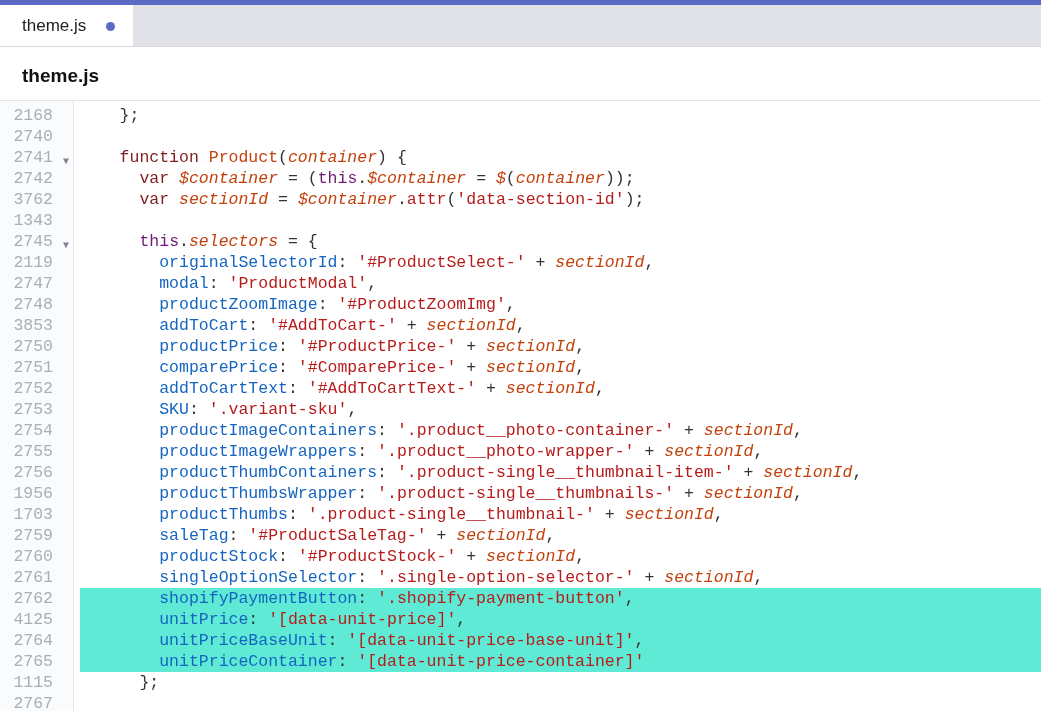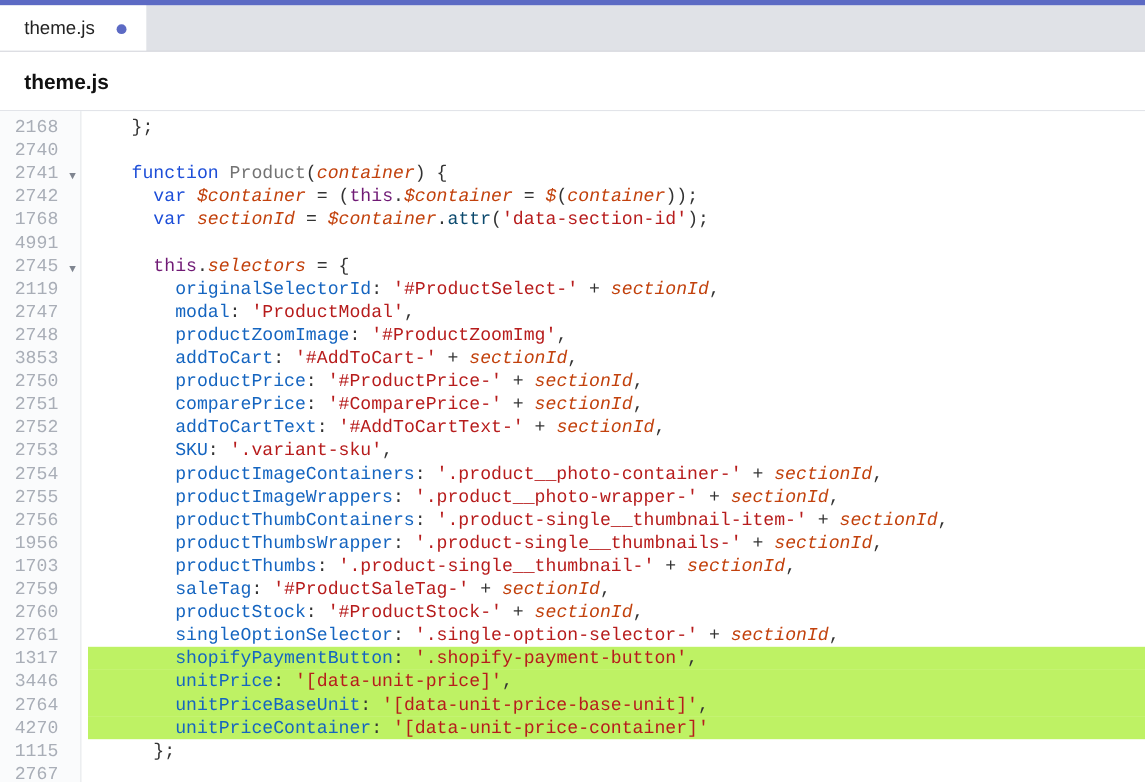--- a/index.html
+++ b/index.html
@@ -8,28 +8,28 @@
   .tab-bar { height: 42px; background: #e0e2e7; border-bottom: 1px solid #d7d9de; display: flex; }
   .tab { background: #fff; padding: 10px 18px 9px 22px; display: flex; align-items: center; gap: 12px; font-size: 17px; color: #222; }
   .dot { width: 9px; height: 9px; border-radius: 50%; background: #5c6ac4; margin-left: 8px; }
   .breadcrumb { padding: 18px 22px 13px 22px; font-size: 19px; font-weight: 600; color: #111; border-bottom: 1px solid #e2e4e9; }
   .editor { display: flex; font-family: "SFMono-Regular", Menlo, Consolas, "Liberation Mono", monospace; font-size: 16.5px; line-height: 21px; }
   .gutter { background: #fafbfc; border-right: 1px solid #e6e8ec; padding: 4px 0 0 0; width: 74px; color: #a9aeb7; text-align: right; user-select: none; }
   .gutter .ln { padding-right: 20px; position: relative; }
   .fold { position: absolute; right: 4px; top: 4px; font-size: 10px; color: #7f8590; }
   .code { padding: 4px 0 0 6px; flex: 1; white-space: pre; }
   .line { }
-  .hl { background: #bef264; }
+  .hl { background: #5eead4; }
   
-  .kw { color: #1d4ed8; }
-  .fname { color: #737373; }
+  .kw { color: #7f1d1d; }
+  .fname { color: #c2410c; }
   .ident { color: #c2410c; font-style: italic; }
   .prop { color: #1565c0; }
   .str { color: #b71c1c; }
-  .method { color: #0c4a6e; }
+  .method { color: #b91c1c; }
   .this { color: #701a75; }
   .punct { color: #333; }
 </style>
 </head>
 <body>
 
 <div class="top-accent"></div>
 
 <div class="tab-bar">
   <div class="tab">
@@ -41,40 +41,40 @@
 <div class="breadcrumb">
   <span>theme.js</span>
 </div>
 
 <div class="editor">
   <div class="gutter" id="gutter">
       <div class="ln">2168</div>
       <div class="ln">2740</div>
       <div class="ln">2741<span class="fold">▼</span></div>
       <div class="ln">2742</div>
-      <div class="ln">1768</div>
-      <div class="ln">4991</div>
+      <div class="ln">3762</div>
+      <div class="ln">1343</div>
       <div class="ln">2745<span class="fold">▼</span></div>
       <div class="ln">2119</div>
       <div class="ln">2747</div>
       <div class="ln">2748</div>
       <div class="ln">3853</div>
       <div class="ln">2750</div>
       <div class="ln">2751</div>
       <div class="ln">2752</div>
       <div class="ln">2753</div>
       <div class="ln">2754</div>
       <div class="ln">2755</div>
       <div class="ln">2756</div>
       <div class="ln">1956</div>
       <div class="ln">1703</div>
       <div class="ln">2759</div>
       <div class="ln">2760</div>
       <div class="ln">2761</div>
-      <div class="ln">1317</div>
-      <div class="ln">3446</div>
+      <div class="ln">2762</div>
+      <div class="ln">4125</div>
       <div class="ln">2764</div>
-      <div class="ln">4270</div>
+      <div class="ln">2765</div>
       <div class="ln">1115</div>
       <div class="ln">2767</div>
     </div>
   <div class="code" id="code"><div class="line"><span class="punct">    };</span></div><div class="line">&nbsp;</div><div class="line"><span class="punct">    </span><span class="kw">function</span><span class="punct"> </span><span class="fname">Product</span><span class="punct">(</span><span class="ident">container</span><span class="punct">) {</span></div><div class="line"><span class="punct">      </span><span class="kw">var</span><span class="punct"> </span><span class="ident">$container</span><span class="punct"> = (</span><span class="this">this</span><span class="punct">.</span><span class="ident">$container</span><span class="punct"> = </span><span class="ident">$</span><span class="punct">(</span><span class="ident">container</span><span class="punct">));</span></div><div class="line"><span class="punct">      </span><span class="kw">var</span><span class="punct"> </span><span class="ident">sectionId</span><span class="punct"> = </span><span class="ident">$container</span><span class="punct">.</span><span class="method">attr</span><span class="punct">(</span><span class="str">'data-section-id'</span><span class="punct">);</span></div><div class="line">&nbsp;</div><div class="line"><span class="punct">      </span><span class="this">this</span><span class="punct">.</span><span class="ident">selectors</span><span class="punct"> = {</span></div><div class="line"><span class="punct">        </span><span class="prop">originalSelectorId</span><span class="punct">: </span><span class="str">'#ProductSelect-'</span><span class="punct"> + </span><span class="ident">sectionId</span><span class="punct">,</span></div><div class="line"><span class="punct">        </span><span class="prop">modal</span><span class="punct">: </span><span class="str">'ProductModal'</span><span class="punct">,</span></div><div class="line"><span class="punct">        </span><span class="prop">productZoomImage</span><span class="punct">: </span><span class="str">'#ProductZoomImg'</span><span class="punct">,</span></div><div class="line"><span class="punct">        </span><span class="prop">addToCart</span><span class="punct">: </span><span class="str">'#AddToCart-'</span><span class="punct"> + </span><span class="ident">sectionId</span><span class="punct">,</span></div><div class="line"><span class="punct">        </span><span class="prop">productPrice</span><span class="punct">: </span><span class="str">'#ProductPrice-'</span><span class="punct"> + </span><span class="ident">sectionId</span><span class="punct">,</span></div><div class="line"><span class="punct">        </span><span class="prop">comparePrice</span><span class="punct">: </span><span class="str">'#ComparePrice-'</span><span class="punct"> + </span><span class="ident">sectionId</span><span class="punct">,</span></div><div class="line"><span class="punct">        </span><span class="prop">addToCartText</span><span class="punct">: </span><span class="str">'#AddToCartText-'</span><span class="punct"> + </span><span class="ident">sectionId</span><span class="punct">,</span></div><div class="line"><span class="punct">        </span><span class="prop">SKU</span><span class="punct">: </span><span class="str">'.variant-sku'</span><span class="punct">,</span></div><div class="line"><span class="punct">        </span><span class="prop">productImageContainers</span><span class="punct">: </span><span class="str">'.product__photo-container-'</span><span class="punct"> + </span><span class="ident">sectionId</span><span class="punct">,</span></div><div class="line"><span class="punct">        </span><span class="prop">productImageWrappers</span><span class="punct">: </span><span class="str">'.product__photo-wrapper-'</span><span class="punct"> + </span><span class="ident">sectionId</span><span class="punct">,</span></div><div class="line"><span class="punct">        </span><span class="prop">productThumbContainers</span><span class="punct">: </span><span class="str">'.product-single__thumbnail-item-'</span><span class="punct"> + </span><span class="ident">sectionId</span><span class="punct">,</span></div><div class="line"><span class="punct">        </span><span class="prop">productThumbsWrapper</span><span class="punct">: </span><span class="str">'.product-single__thumbnails-'</span><span class="punct"> + </span><span class="ident">sectionId</span><span class="punct">,</span></div><div class="line"><span class="punct">        </span><span class="prop">productThumbs</span><span class="punct">: </span><span class="str">'.product-single__thumbnail-'</span><span class="punct"> + </span><span class="ident">sectionId</span><span class="punct">,</span></div><div class="line"><span class="punct">        </span><span class="prop">saleTag</span><span class="punct">: </span><span class="str">'#ProductSaleTag-'</span><span class="punct"> + </span><span class="ident">sectionId</span><span class="punct">,</span></div><div class="line"><span class="punct">        </span><span class="prop">productStock</span><span class="punct">: </span><span class="str">'#ProductStock-'</span><span class="punct"> + </span><span class="ident">sectionId</span><span class="punct">,</span></div><div class="line"><span class="punct">        </span><span class="prop">singleOptionSelector</span><span class="punct">: </span><span class="str">'.single-option-selector-'</span><span class="punct"> + </span><span class="ident">sectionId</span><span class="punct">,</span></div><div class="line hl"><span class="punct">        </span><span class="prop">shopifyPaymentButton</span><span class="punct">: </span><span class="str">'.shopify-payment-button'</span><span class="punct">,</span></div><div class="line hl"><span class="punct">        </span><span class="prop">unitPrice</span><span class="punct">: </span><span class="str">'[data-unit-price]'</span><span class="punct">,</span></div><div class="line hl"><span class="punct">        </span><span class="prop">unitPriceBaseUnit</span><span class="punct">: </span><span class="str">'[data-unit-price-base-unit]'</span><span class="punct">,</span></div><div class="line hl"><span class="punct">        </span><span class="prop">unitPriceContainer</span><span class="punct">: </span><span class="str">'[data-unit-price-container]'</span></div><div class="line"><span class="punct">      };</span></div><div class="line">&nbsp;</div></div>
 </div>
 
 </body></html>

